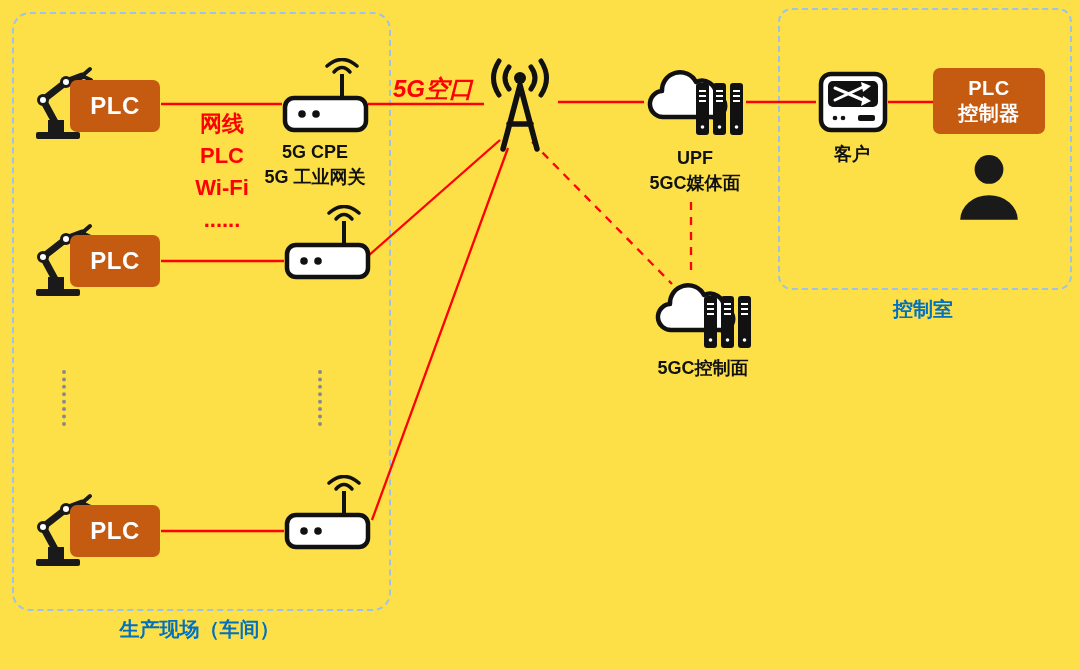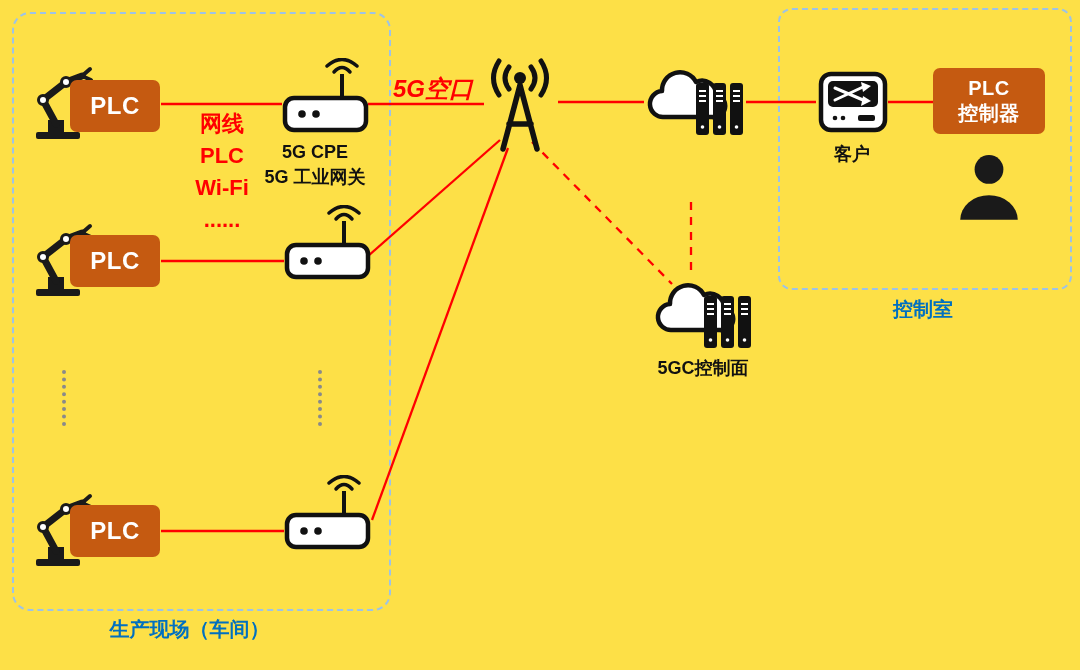--- a/index.html
+++ b/index.html
@@ -137,21 +137,21 @@
     <svg viewBox="0 0 90 76">
       <rect x="3" y="40" width="81" height="32" rx="9" fill="#fff" stroke="#111" stroke-width="4.5"></rect>
       <circle cx="20" cy="56" r="3.8" fill="#111"></circle>
       <circle cx="34" cy="56" r="3.8" fill="#111"></circle>
       <line x1="60" y1="40" x2="60" y2="16" stroke="#111" stroke-width="4"></line>
       <path d="M52,14 Q60,5 68,14" fill="none" stroke="#111" stroke-width="3.5" stroke-linecap="round"></path>
       <path d="M45,8 Q60,-5 75,8" fill="none" stroke="#111" stroke-width="3.5" stroke-linecap="round"></path>
     </svg>
   </div>
 
-  <div class="blue-label" style="left:2px;top:616px;width:375px;">生产现场（车间）</div>
+  <div class="blue-label" style="left:12px;top:616px;width:375px;">生产现场（车间）</div>
 
   <div class="red-label" style="left:388px;top:73px;width:90px;font-size:24px;font-style:italic;">5G空口</div>
 
   <div class="icon" style="left:475px;top:58px;width:90px;height:95px;">
     <svg viewBox="0 0 90 95">
       <circle cx="45" cy="20" r="6" fill="#111"></circle>
       <path d="M34,9 Q26,20 34,31" stroke="#111" stroke-width="5" fill="none" stroke-linecap="round"></path>
       <path d="M56,9 Q64,20 56,31" stroke="#111" stroke-width="5" fill="none" stroke-linecap="round"></path>
       <path d="M24,3 Q13,20 24,37" stroke="#111" stroke-width="5" fill="none" stroke-linecap="round"></path>
       <path d="M66,3 Q77,20 66,37" stroke="#111" stroke-width="5" fill="none" stroke-linecap="round"></path>
@@ -174,20 +174,24 @@
         <line x1="20" y1="18" x2="27" y2="18" stroke="#fff" stroke-width="2"></line>
         <circle cx="23.5" cy="44" r="1.8" fill="#fff"></circle>
         <rect x="34" y="0" width="13" height="52" rx="3" fill="#111"></rect>
         <line x1="37" y1="8" x2="44" y2="8" stroke="#fff" stroke-width="2"></line>
         <line x1="37" y1="13" x2="44" y2="13" stroke="#fff" stroke-width="2"></line>
         <line x1="37" y1="18" x2="44" y2="18" stroke="#fff" stroke-width="2"></line>
         <circle cx="40.5" cy="44" r="1.8" fill="#fff"></circle>
       </g>
     </svg>
   </div>
+  <div class="black-label" style="left:620px;top:146px;width:150px;">
+    <div>UPF</div>
+    <div>5GC媒体面</div>
+  </div>
 
   <div class="icon" style="left:648px;top:268px;width:110px;height:88px;">
     <svg viewBox="0 0 110 88">
       <path d="M24,62 a13,13 0 0 1 -2,-26 a18,18 0 0 1 34,-9 a14,14 0 0 1 20,13 a11,11 0 0 1 -4,22 z" fill="#fff" stroke="#111" stroke-width="4.5" stroke-linejoin="round"></path>
       <g transform="translate(56,28)">
         <rect x="0" y="0" width="13" height="52" rx="3" fill="#111"></rect>
         <line x1="3" y1="8" x2="10" y2="8" stroke="#fff" stroke-width="2"></line>
         <line x1="3" y1="13" x2="10" y2="13" stroke="#fff" stroke-width="2"></line>
         <line x1="3" y1="18" x2="10" y2="18" stroke="#fff" stroke-width="2"></line>
         <circle cx="6.5" cy="44" r="1.8" fill="#fff"></circle>

